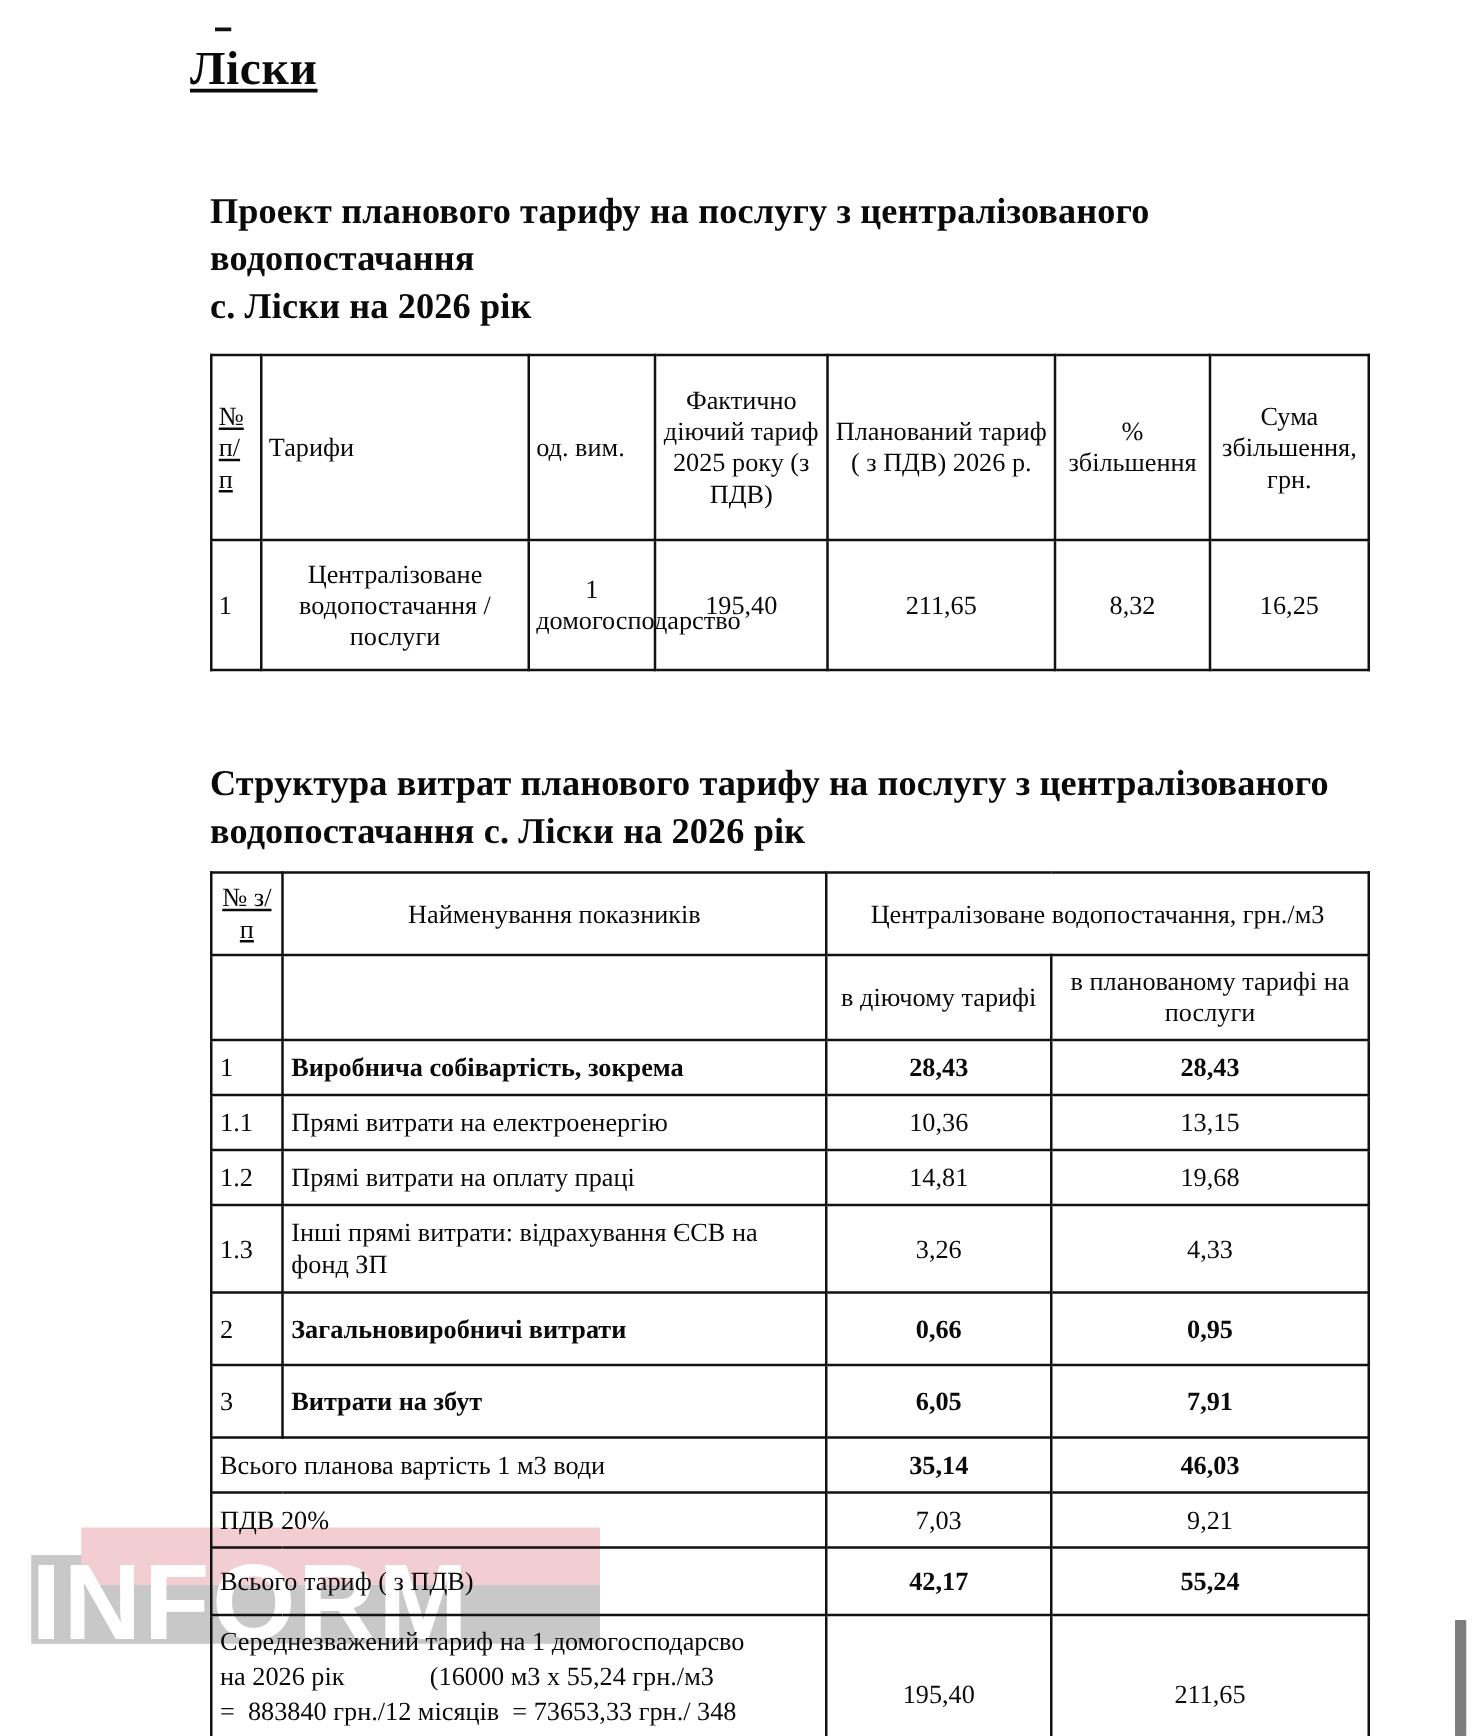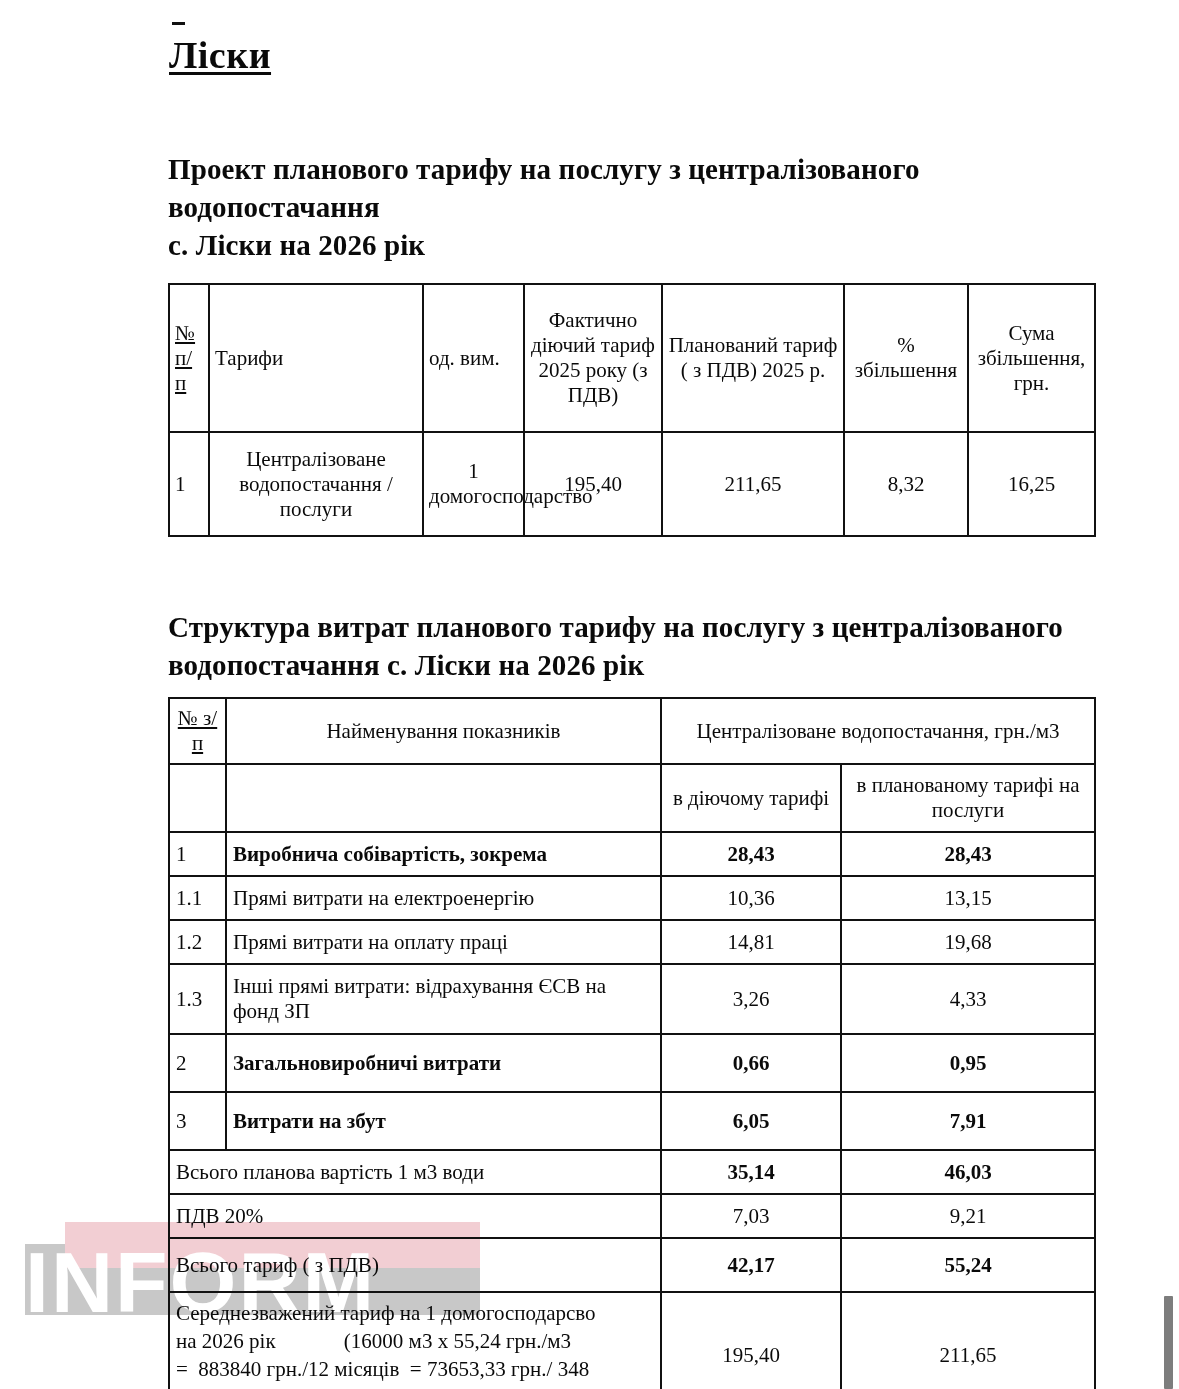--- a/index.html
+++ b/index.html
@@ -51,21 +51,21 @@
   .content{position:relative; z-index:2;}
 
   .dash{
     position:absolute;
     left:172px; top:22px;
     width:13px; height:3px;
     background:#111;
   }
   .doc-title{
     position:absolute;
-    left:169px; top:32px;
+    left:152px; top:32px;
     font-size:38px;
     font-weight:bold;
     text-decoration:underline;
     text-underline-offset:4px;
     letter-spacing:0.5px;
     line-height:46px;
   }
 
   .heading{
     position:absolute;
@@ -154,21 +154,21 @@
         <col style="width:182px">
         <col style="width:124px">
         <col style="width:127px">
       </colgroup>
       <tbody>
         <tr>
           <td class="l" style="height:140px;text-decoration:underline;">№ п/п</td>
           <td class="l">Тарифи</td>
           <td class="l">од. вим.</td>
           <td class="c">Фактично діючий тариф 2025 року (з ПДВ)</td>
-          <td class="c">Планований тариф ( з ПДВ) 2025 р.</td>
+          <td class="c">Планований тариф ( з ПДВ) 2026 р.</td>
           <td class="c">% збільшення</td>
           <td class="c">Сума збільшення, грн.</td>
         </tr>
         <tr>
           <td class="l" style="height:96px;">1</td>
           <td class="c">Централізоване водопостачання / послуги</td>
           <td class="c">1 домогосподарство</td>
           <td class="c">195,40</td>
           <td class="c">211,65</td>
           <td class="c">8,32</td>

